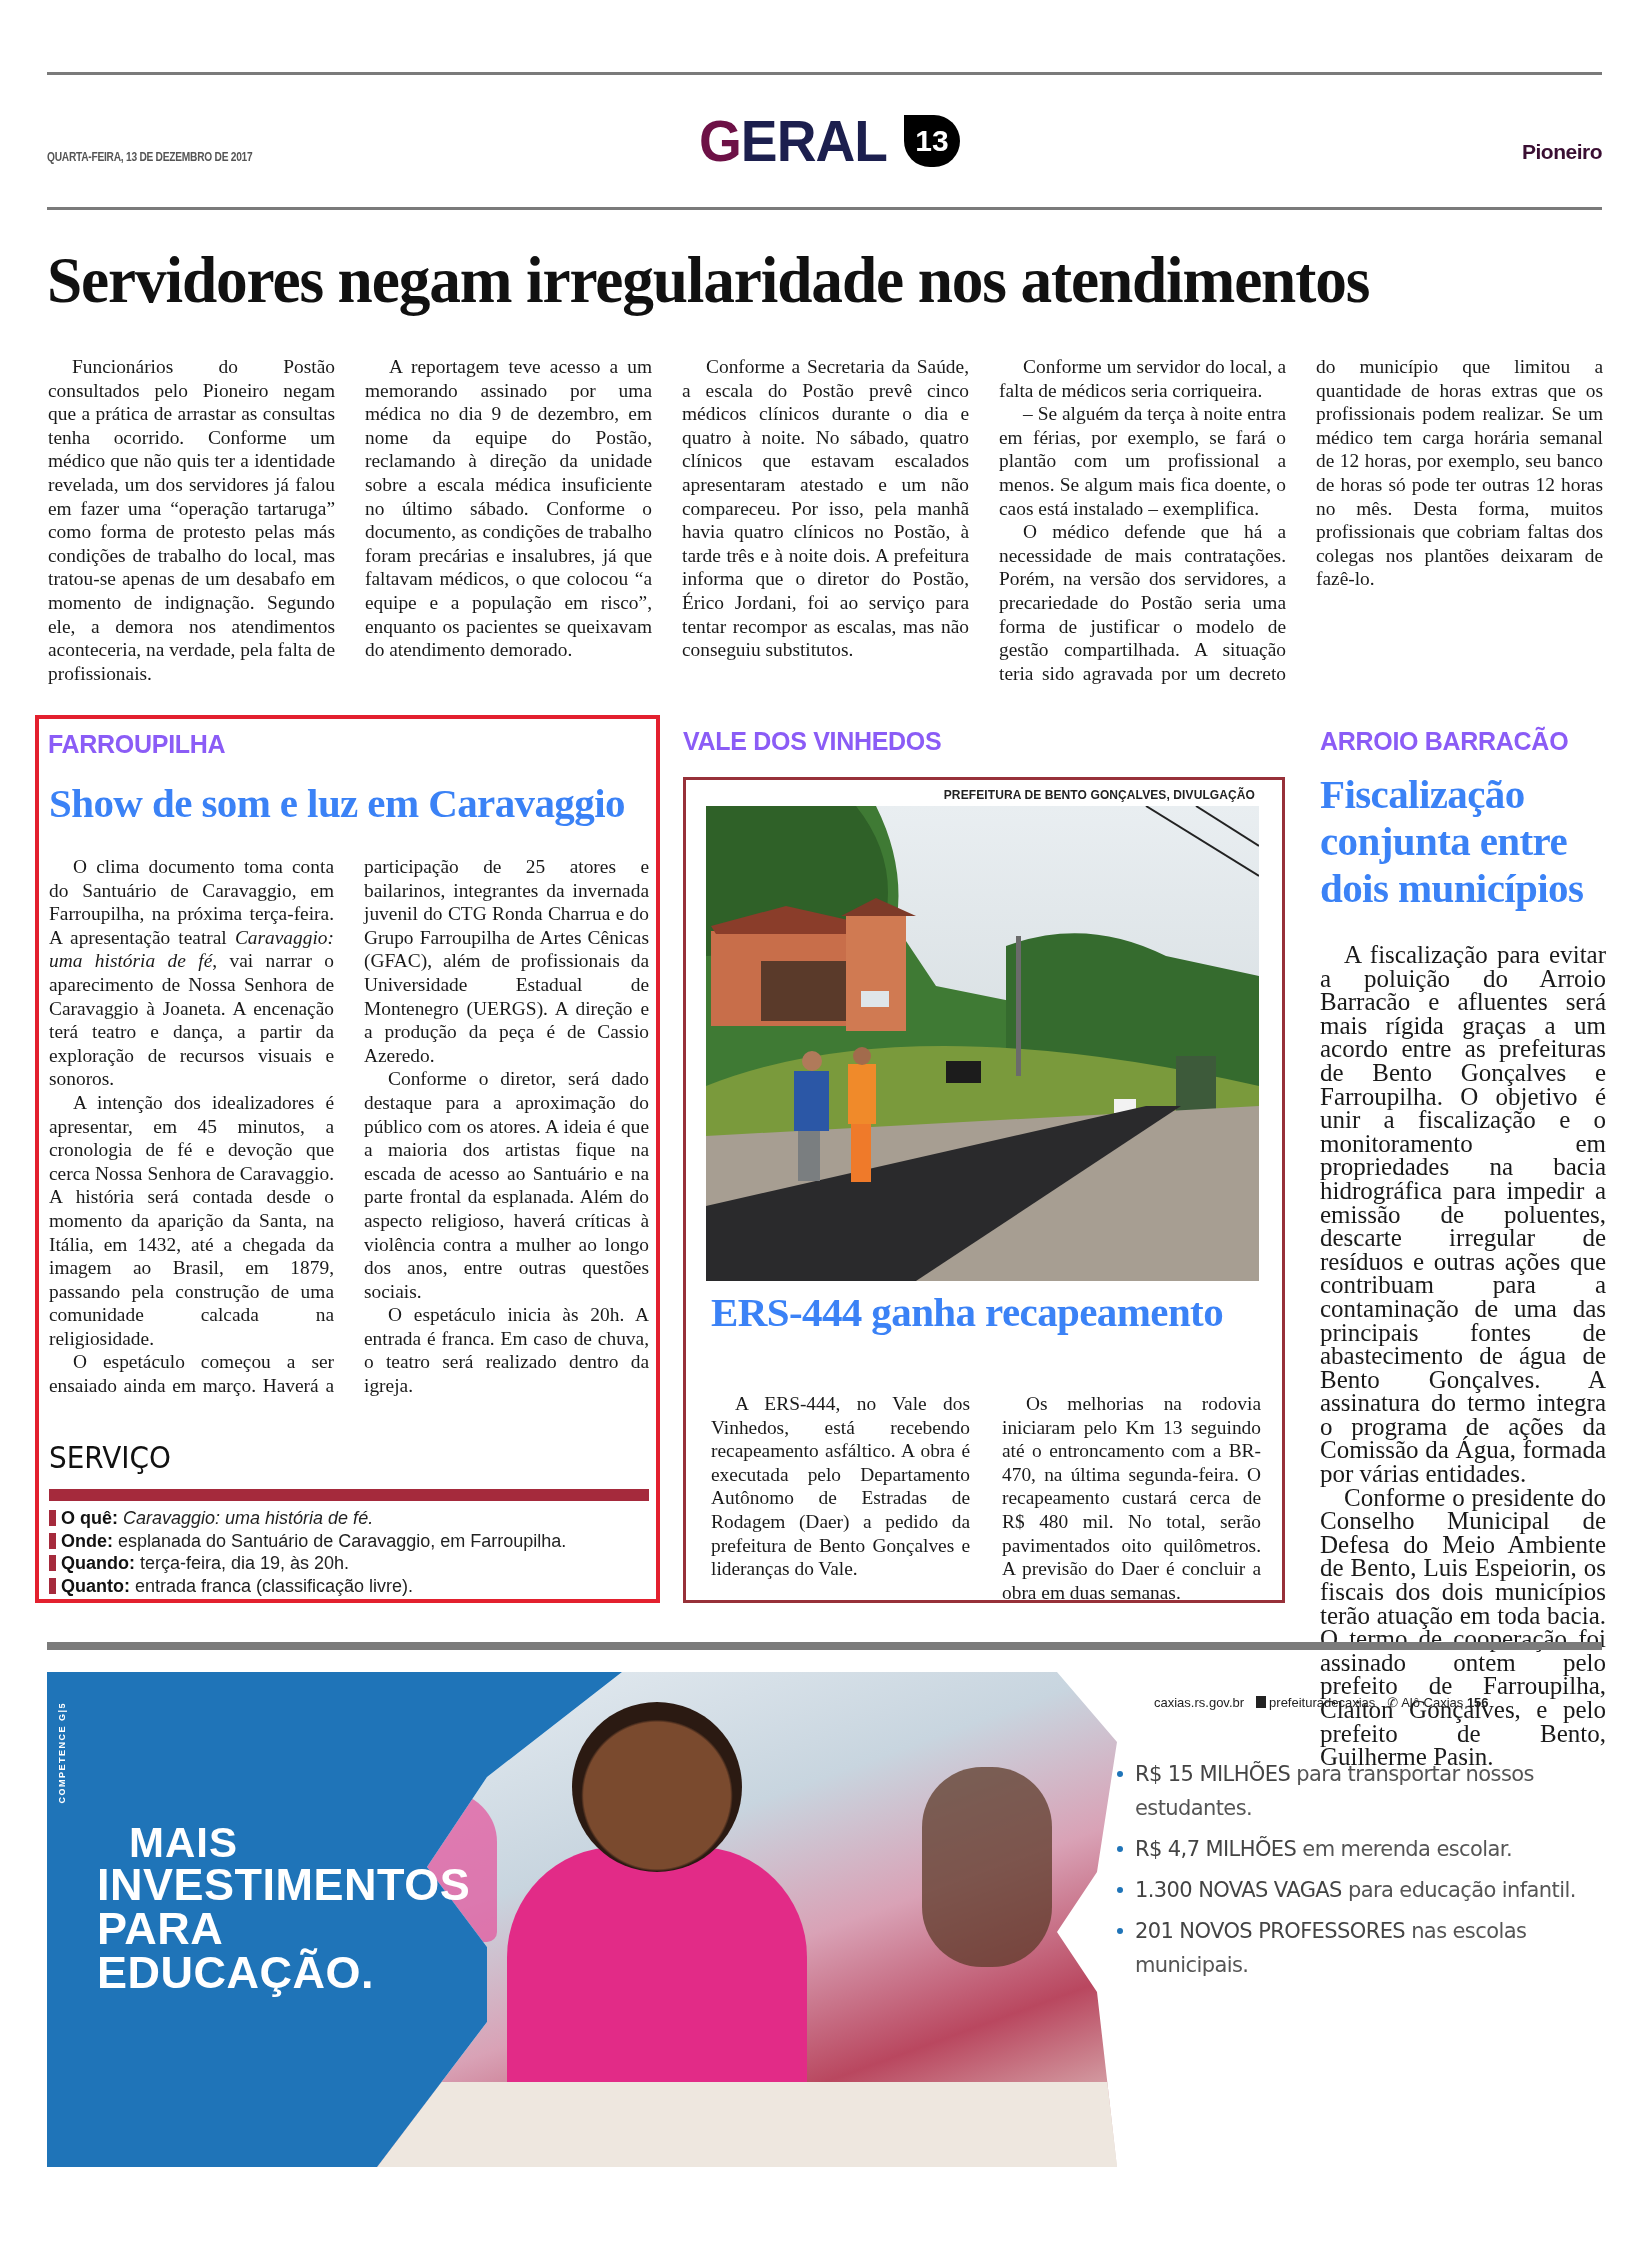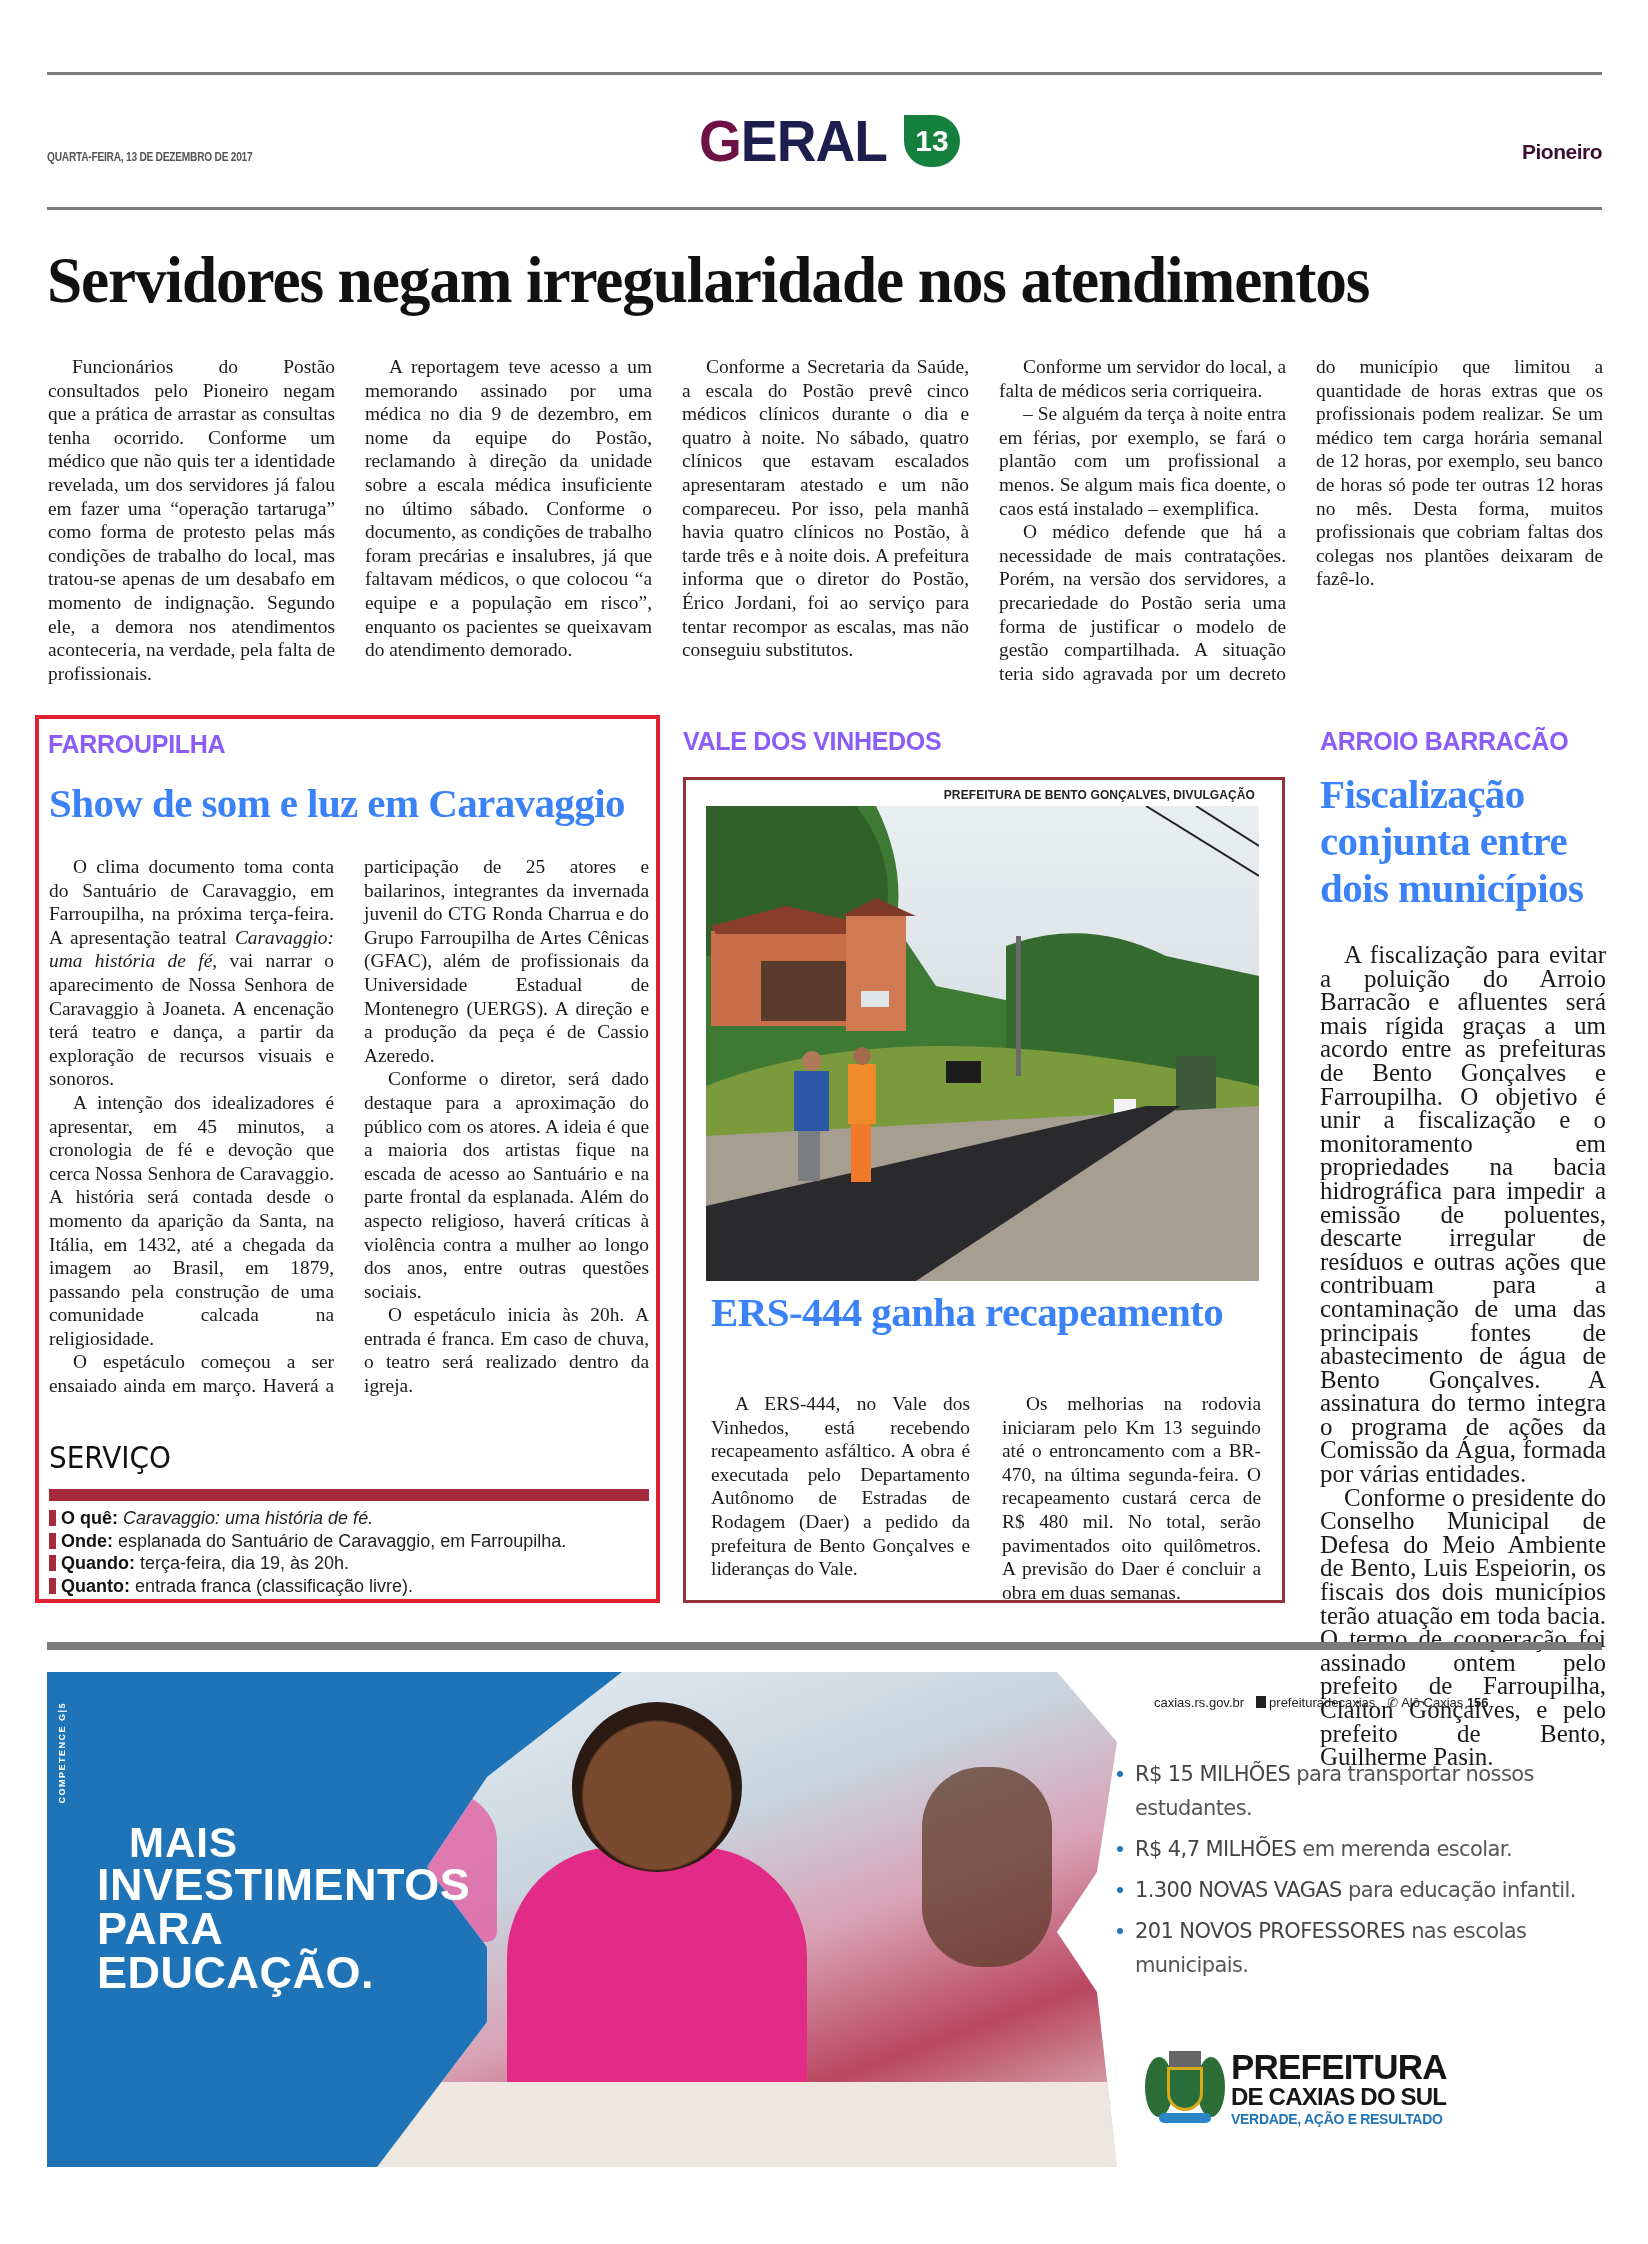--- a/index.html
+++ b/index.html
@@ -6,21 +6,21 @@
   html, body { width: 1648px; height: 2244px; background: #ffffff; overflow: hidden; }
   body { position: relative; font-family: "DejaVu Serif", "Liberation Serif", serif; color: #1a1a1a; }
 
   .rule { position: absolute; left: 47px; width: 1555px; height: 3px; background: #7a7a7a; }
   .rule-thick { height: 8px; background: #7b7b7b; }
 
   .date { position: absolute; left: 47px; top: 150px; font-family: "Liberation Sans", sans-serif; font-weight: bold; font-size: 12px; letter-spacing: -0.3px; color: #555; transform: scaleX(0.85); transform-origin: left; }
   .section-logo { position: absolute; left: 694px; top: 112px; display: flex; align-items: center; gap: 12px; }
   .section-logo .word { font-family: "Liberation Sans", sans-serif; font-weight: 900; font-size: 58px; letter-spacing: -1px; color: #1c1f4e; transform: scaleX(0.95); line-height: 1; }
   .section-logo .word .g { color: #6d1146; }
-  .section-logo .pnum { width: 56px; height: 52px; background: #15803d; color: #fff; font-family: "Liberation Sans", sans-serif; font-weight: 900; font-size: 30px; display: flex; align-items: center; justify-content: center; border-radius: 0 26px 26px 26px; }
+  .section-logo .pnum { width: 56px; height: 52px; background: #000000; color: #fff; font-family: "Liberation Sans", sans-serif; font-weight: 900; font-size: 30px; display: flex; align-items: center; justify-content: center; border-radius: 0 26px 26px 26px; }
   .brand { position: absolute; right: 46px; top: 140px; font-family: "Liberation Sans", sans-serif; font-weight: bold; font-size: 21px; color: #3a0f33; letter-spacing: -0.5px; }
 
   .headline { position: absolute; left: 47px; top: 245px; font-family: "Liberation Serif", serif; font-size: 66px; letter-spacing: -1.2px; color: #111; line-height: 1.05; transform: scaleX(0.96); transform-origin: left; white-space: nowrap; }
 
   .cols5 { position: absolute; left: 48px; top: 355px; width: 1555px; height: 335px; column-count: 5; column-gap: 30px; column-fill: auto; font-family: "Liberation Serif", serif; font-size: 19.4px; line-height: 23.6px; text-align: justify; hyphens: manual; }
   .cols5 p, .cols2 p, .colR p { text-indent: 24px; }
 
   .box-left { position: absolute; left: 35px; top: 715px; width: 625px; height: 888px; border: 4px solid #e3202e; }
   .kicker { font-family: "Liberation Sans", sans-serif; font-weight: bold; font-size: 25px; color: #8b5cf6; letter-spacing: -0.3px; }
   .box-left .kicker { position: absolute; left: 9px; top: 11px; }
@@ -213,27 +213,13 @@
     <span>caxias.rs.gov.br</span>
     <span><span class="ico"></span><span>prefeituradecaxias</span></span>
     <span><span>✆</span> <span>Alô Caxias</span> <b>156</b></span>
   </div>
   <ul class="ad-bullets">
     <li><span class="cap">R$ 15 MILHÕES</span><span> para transportar nossos estudantes.</span></li>
     <li><span class="cap">R$ 4,7 MILHÕES</span><span> em merenda escolar.</span></li>
     <li><span class="cap">1.300 NOVAS VAGAS</span><span> para educação infantil.</span></li>
     <li><span class="cap">201 NOVOS PROFESSORES</span><span> nas escolas municipais.</span></li>
   </ul>
-  <div class="ad-logo">
-    <div class="crest">
-      <div class="leafL"></div>
-      <div class="leafR"></div>
-      <div class="crown"></div>
-      <div class="shield"></div>
-      <div class="waves"></div>
-    </div>
-    <div class="logo-text">
-      <div class="l1">PREFEITURA</div>
-      <div class="l2">DE CAXIAS DO SUL</div>
-      <div class="l3">VERDADE, AÇÃO E RESULTADO</div>
-    </div>
-  </div>
 </div>
 
 </body></html>

